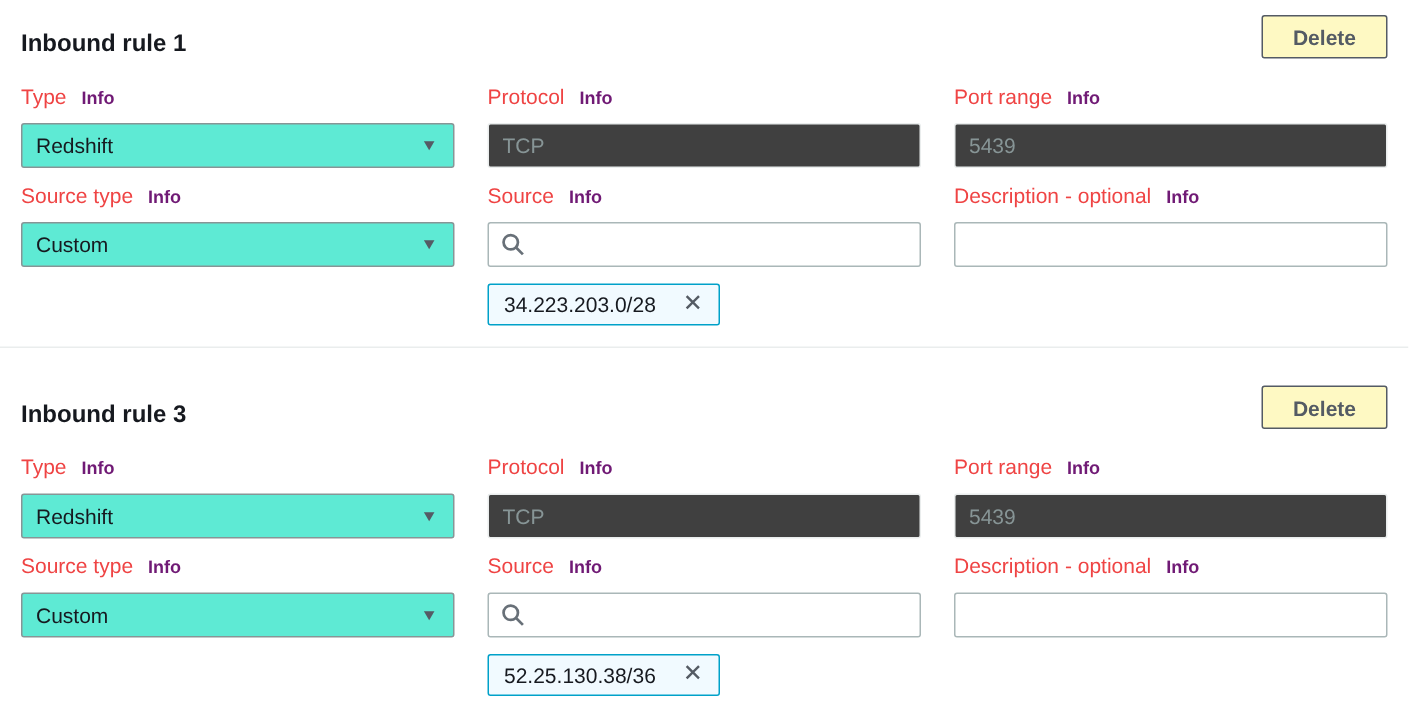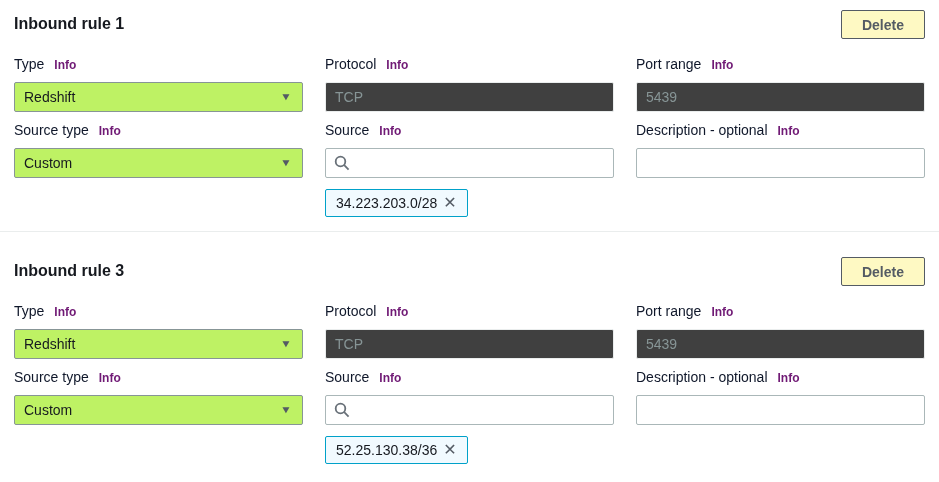--- a/index.html
+++ b/index.html
@@ -8,21 +8,21 @@
     font-family: "Liberation Sans", sans-serif;
     color: #16191f;
     font-size: 14px;
   }
   .page { padding: 8px 14px 20px 14px; }
 
   
   .rule-header {
     display: flex;
     justify-content: space-between;
-    align-items: center;
+    align-items: flex-end;
     min-height: 30px;
   }
   .rule-title {
     font-size: 16px;
     font-weight: bold;
     padding-top: 1px;
   }
   .delete-btn {
     background: #fef9c3;
     border: 1px solid #545b64;
@@ -45,36 +45,36 @@
     row-gap: 9px;
     margin-top: 16px;
   }
   .field-label {
     display: flex;
     align-items: baseline;
     gap: 10px;
     margin-bottom: 8px;
     line-height: 18px;
   }
-  .label-text { font-size: 14px; color: #0f172a; }
+  .label-text { font-size: 14px; color: #ef4444; }
   .info-link {
     font-size: 12px;
     font-weight: bold;
     color: #701a75;
     text-decoration: none;
     cursor: pointer;
   }
 
   
   .select-box {
     position: relative;
     height: 30px;
     border: 1px solid #879596;
     border-radius: 2px;
-    background: #bef264;
+    background: #5eead4;
     display: flex;
     align-items: center;
     padding: 0 30px 0 9px;
     cursor: pointer;
   }
   .select-value { font-size: 14px; color: #16191f; }
   .select-arrow {
     position: absolute;
     right: 10px;
     top: 50%;
@@ -109,21 +109,21 @@
     width: 16px;
     height: 16px;
     pointer-events: none;
   }
 
   
   .token {
     margin-top: 11px;
     display: inline-flex;
     align-items: center;
-    gap: 0;
+    gap: 12px;
     border: 1px solid #00a1c9;
     border-radius: 2px;
     background: #f1faff;
     padding: 3px 4px 3px 10px;
     font-size: 14px;
     color: #16191f;
   }
   .token-dismiss {
     background: none;
     border: none;

